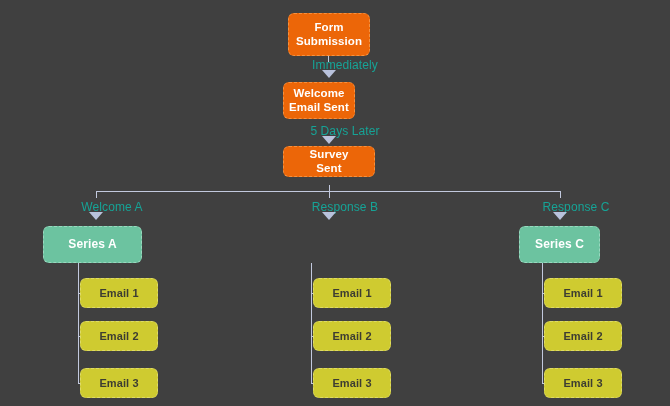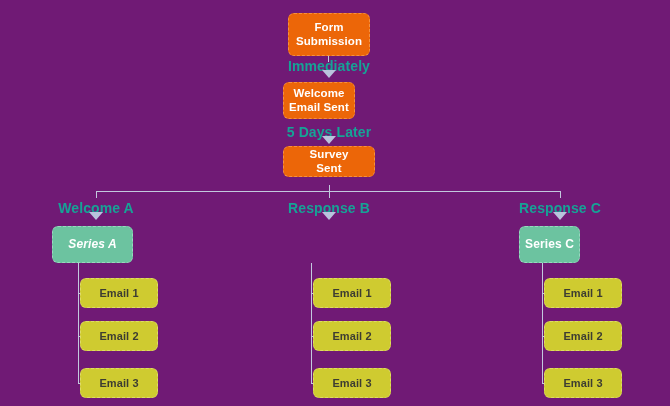--- a/index.html
+++ b/index.html
@@ -4,21 +4,21 @@
 <style>
   html, body {
     margin: 0;
     padding: 0;
     background: #ffffff;
   }
   #canvas {
     position: relative;
     width: 670px;
     height: 406px;
-    background: #701a75;
+    background: #404040;
     font-family: "Liberation Sans", sans-serif;
     overflow: hidden;
   }
 
   
   .node {
     position: absolute;
     box-sizing: border-box;
     display: flex;
     align-items: center;
@@ -79,24 +79,25 @@
     height: 0;
     border-left: 7px solid transparent;
     border-right: 7px solid transparent;
     border-top: 8px solid #b9c2dc;
   }
 
   
   .edge-label {
     position: absolute;
     color: #16a396;
-    font-size: 14px;
-    font-weight: bold;
+    font-size: 12px;
+    font-weight: normal;
     white-space: nowrap;
     letter-spacing: 0.1px;
+    margin-left: 16px;
   }
   .edge-label.center { transform: translateX(-50%); }
 </style>
 </head>
 <body>
 
 <div id="canvas">
 
   <div class="node node-orange" style="left:288px; top:13px; width:82px; height:43px;">Form
 Submission</div>
@@ -122,21 +123,21 @@
   <div class="hline" style="left:96px; top:191px; width:464px;"></div>
 
   <div class="vline" style="left:96px; top:191px; height:7px;"></div>
   <div class="vline" style="left:329px; top:191px; height:7px;"></div>
   <div class="vline" style="left:560px; top:191px; height:7px;"></div>
 
   <div class="edge-label center" style="left:96px; top:200px;">Welcome A</div>
 
   <div class="arrow-down" style="left:89px; top:212px;"></div>
 
-  <div class="node node-green" style="left:52px; top:226px; width:81px; height:37px;font-style:italic;">Series A</div>
+  <div class="node node-green" style="left:43px; top:226px; width:99px; height:37px;">Series A</div>
 
   <div class="vline" style="left:78px; top:263px; height:120px;"></div>
 
   <div class="hline" style="left:78px; top:293px; width:10px;"></div>
   <div class="hline" style="left:78px; top:336px; width:10px;"></div>
   <div class="hline" style="left:78px; top:383px; width:10px;"></div>
 
   <div class="node node-yellow" style="left:80px; top:278px; width:78px; height:30px;">Email 1</div>
   <div class="node node-yellow" style="left:80px; top:321px; width:78px; height:30px;">Email 2</div>
   <div class="node node-yellow" style="left:80px; top:368px; width:78px; height:30px;">Email 3</div>
@@ -153,21 +154,21 @@
   <div class="hline" style="left:311px; top:383px; width:10px;"></div>
 
   <div class="node node-yellow" style="left:313px; top:278px; width:78px; height:30px;">Email 1</div>
   <div class="node node-yellow" style="left:313px; top:321px; width:78px; height:30px;">Email 2</div>
   <div class="node node-yellow" style="left:313px; top:368px; width:78px; height:30px;">Email 3</div>
 
   <div class="edge-label center" style="left:560px; top:200px;">Response C</div>
 
   <div class="arrow-down" style="left:553px; top:212px;"></div>
 
-  <div class="node node-green" style="left:519px; top:226px; width:61px; height:37px;">Series C</div>
+  <div class="node node-green" style="left:519px; top:226px; width:81px; height:37px;">Series C</div>
 
   <div class="vline" style="left:542px; top:263px; height:120px;"></div>
 
   <div class="hline" style="left:542px; top:293px; width:10px;"></div>
   <div class="hline" style="left:542px; top:336px; width:10px;"></div>
   <div class="hline" style="left:542px; top:383px; width:10px;"></div>
 
   <div class="node node-yellow" style="left:544px; top:278px; width:78px; height:30px;">Email 1</div>
   <div class="node node-yellow" style="left:544px; top:321px; width:78px; height:30px;">Email 2</div>
   <div class="node node-yellow" style="left:544px; top:368px; width:78px; height:30px;">Email 3</div>

